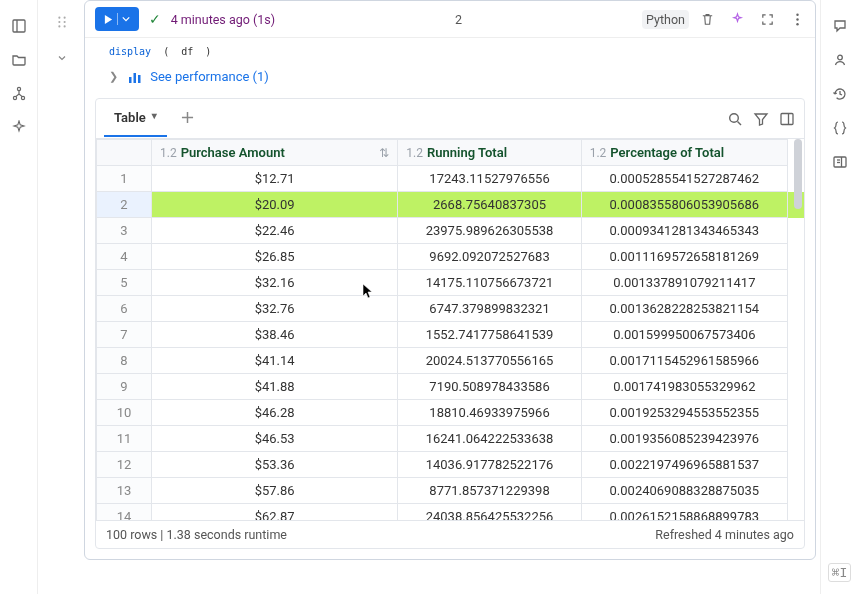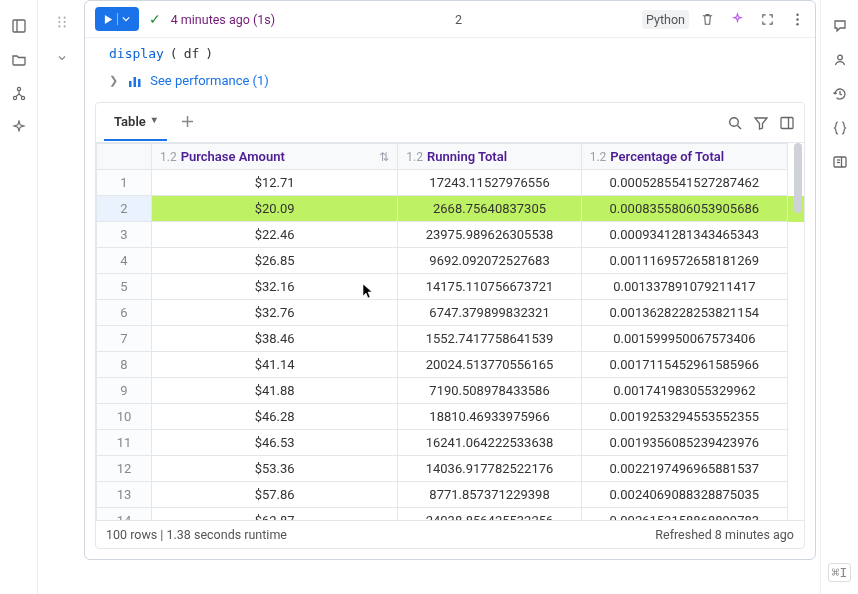--- a/index.html
+++ b/index.html
@@ -78,21 +78,21 @@
     cursor:pointer;
     font-size:11px;
   }
   .run-caret { border-left:1px solid rgba(255,255,255,.5); padding-left:4px;}
   .check { color:#22863a; font-size:14px;}
   .timestamp { color:#701a75; }
   .cell-number { flex:1; text-align:center; color:#555; }
   .lang-pill { background:#f1f2f4; border-radius:4px; padding:2px 4px; color:#555;}
   .toolbar-icons { display:flex; gap:14px; color:#666;}
   .toolbar-icons .ic { cursor:pointer; width:16px; height:16px; display:flex; align-items:center; justify-content:center;}
-  .code-area { padding:8px 24px; font-family: ui-monospace, SFMono-Regular, Menlo, monospace; font-size:13px; color:#333; display:flex; align-items:center; gap:6px;}
+  .code-area { padding:8px 24px; font-family: ui-monospace, SFMono-Regular, Menlo, monospace; font-size:10px; color:#333; display:flex; align-items:center; gap:12px;}
   .kw-func { color:#0b62d6;}
   .perf-link { padding: 4px 24px 8px; font-size:13px; color:#1a73e8; display:flex; align-items:center; gap:8px;}
   .perf-link .chev { color:#888; font-size:11px; margin-right:2px;}
   .perf-link .barsic { width:14px; height:14px; display:inline-block;}
   .output-block {
     margin: 6px 10px 10px 10px;
     border:1px solid #e3e6eb;
     border-radius:4px;
     display:flex;
     flex-direction:column;
@@ -118,21 +118,21 @@
   }
   .tab .chev-down { font-size:10px; color:#666;}
   .plus-tab { color:#888; cursor:pointer; padding:6px;}
   .output-tabs .spacer { flex:1;}
   .out-ic { color:#666; cursor:pointer; width:18px; height:18px; display:flex; align-items:center; justify-content:center;}
   .grid-wrap { flex:1; overflow:hidden; position:relative;}
   table { border-collapse:collapse; width:100%; table-layout:fixed;}
   th, td { border:1px solid #e3e6eb; padding:5px 8px; font-size:13px; height:25px;}
   th { background:#f8f9fb; text-align:left; font-weight:400; color:#555; position:relative;}
   th .typelbl { color:#9aa1aa; font-size:12px; margin-right:4px;}
-  th .hname { color:#4c1d95; font-weight:600;}
+  th .hname { color:#14532d; font-weight:600;}
   th.rownum-head { width:48px;}
   td.rownum { text-align:center; color:#888; background:#fbfcfd; width:48px;}
   td.val { text-align:center; font-variant-numeric: tabular-nums; color:#333;}
   tr.sel td { background:#bef264;}
   tr.sel td.rownum { background:#eaf2fe;}
   .sort-ic { position:absolute; right:8px; top:50%; transform:translateY(-50%); color:#9aa1aa; font-size:12px;}
   .status-bar {
     border-top:1px solid #e3e6eb;
     padding:6px 10px;
     font-size:12.5px;
@@ -427,21 +427,21 @@
                 <td class="val">24038.856425532256</td>
                 <td class="val">0.0026152158868899783</td>
                 <td style="border:none"></td>
               </tr>
             </tbody>
         </table>
       </div>
 
       <div class="status-bar">
         <span>100 rows  |  1.38 seconds runtime</span>
-        <span>Refreshed 8 minutes ago</span>
+        <span>Refreshed 4 minutes ago</span>
       </div>
     </div>
   </div>
 
   <div class="cursor-ptr">
     <svg viewBox="0 0 12 16" width="12" height="16">
         <path d="M1 1l0 12 3-3 2 5 2-1-2-5h4L1 1z" fill="#000" stroke="#fff" stroke-width="0.6"></path>
       </svg>
   </div>
 </div>

